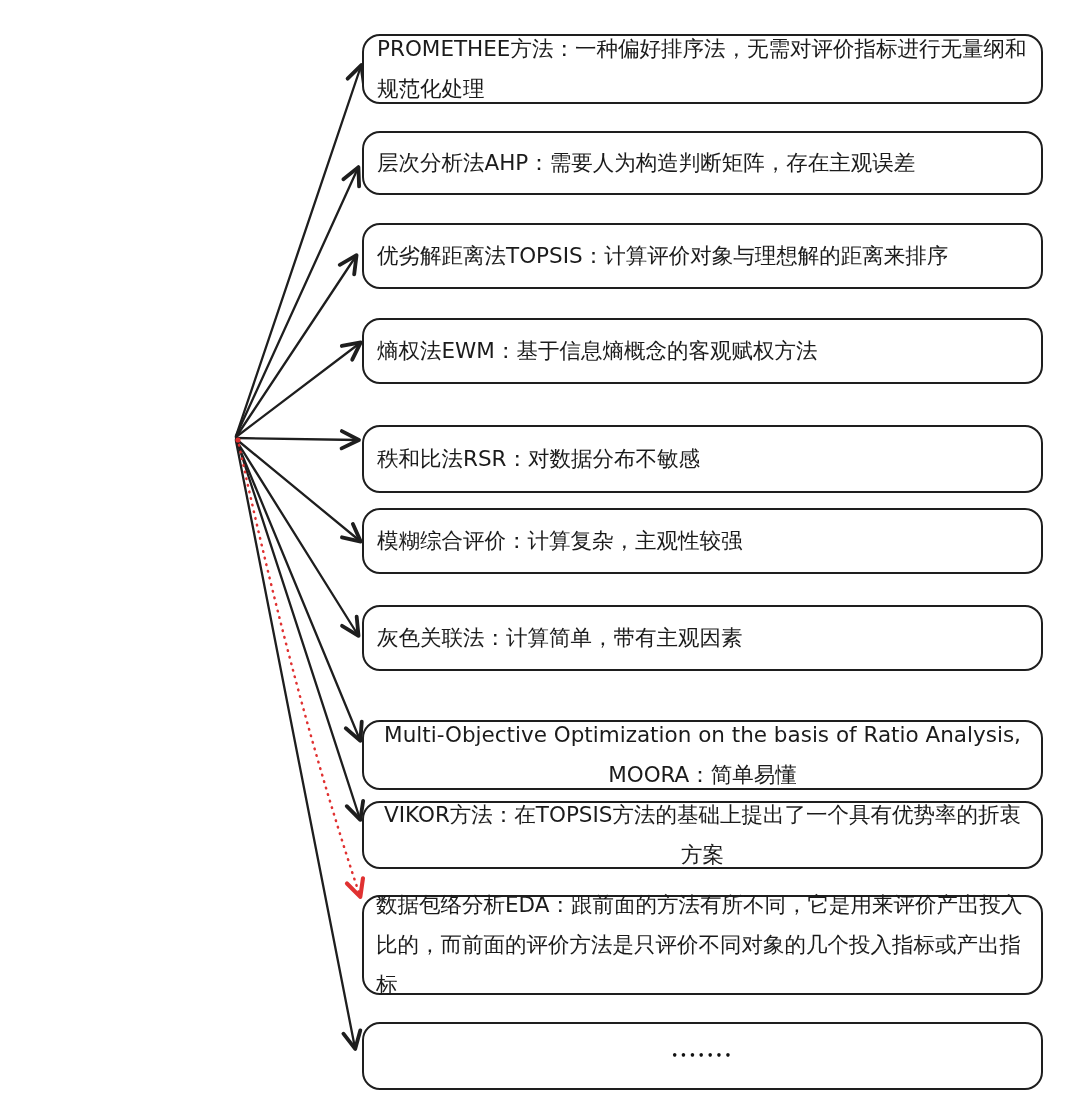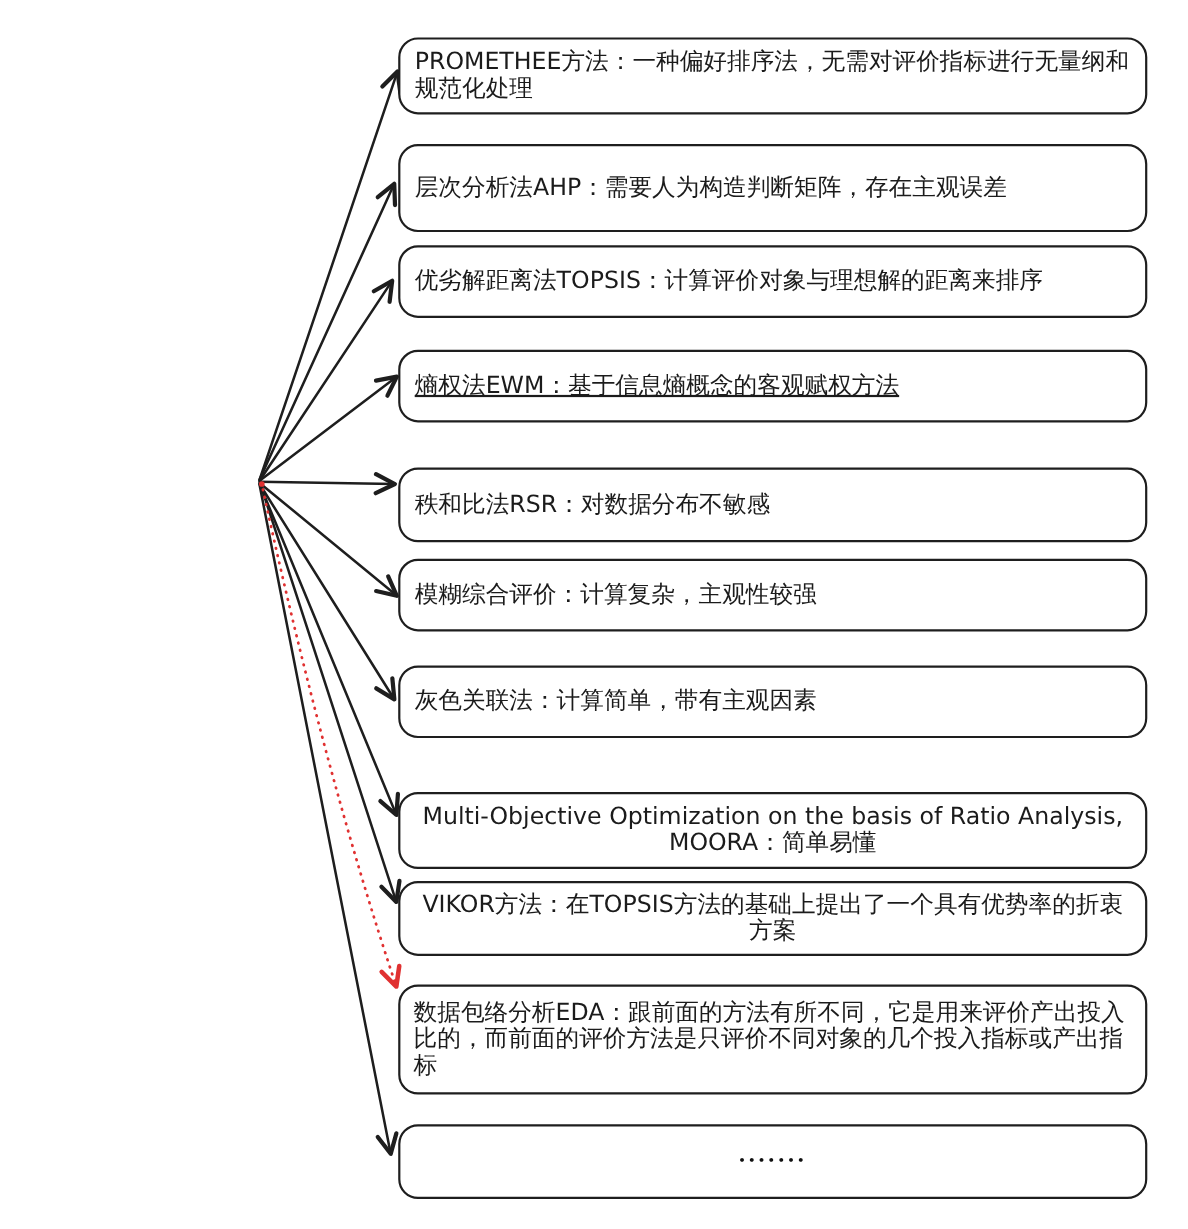--- a/index.html
+++ b/index.html
@@ -46,27 +46,27 @@
     box-sizing: border-box;
     background: #ffffff;
     border: 2.5px solid #1e1e1e;
     border-radius: 18px;
     display: flex;
     align-items: center;
     justify-content: flex-start;
     text-align: left;
     padding: 3px 13px;
     font-size: 21.5px;
-    line-height: 24px;
+    line-height: 40px;
     color: #1b1b1b;
   }
   .branch:nth-of-type(1)  { top: 34px;   height: 70px; }
-  .branch:nth-of-type(2)  { top: 131px;  height: 80px; }
+  .branch:nth-of-type(2)  { top: 131px;  height: 64px; }
   .branch:nth-of-type(3)  { top: 223px;  height: 66px; }
-  .branch:nth-of-type(4)  { top: 318px;  height: 66px; text-decoration: underline; }
+  .branch:nth-of-type(4)  { top: 318px;  height: 66px; }
   .branch:nth-of-type(5)  { top: 425px;  height: 68px; }
   .branch:nth-of-type(6)  { top: 508px;  height: 66px; }
   .branch:nth-of-type(7)  { top: 605px;  height: 66px; }
   .branch:nth-of-type(8)  { top: 720px;  height: 70px; justify-content: center; text-align: center; }
   .branch:nth-of-type(9)  { top: 801px;  height: 68px; justify-content: center; text-align: center; }
   .branch:nth-of-type(10) { top: 895px;  height: 100px; padding-left: 12px; }
   .branch:nth-of-type(11) {
     top: 1022px; height: 68px;
     justify-content: center;
     font-size: 10px;

